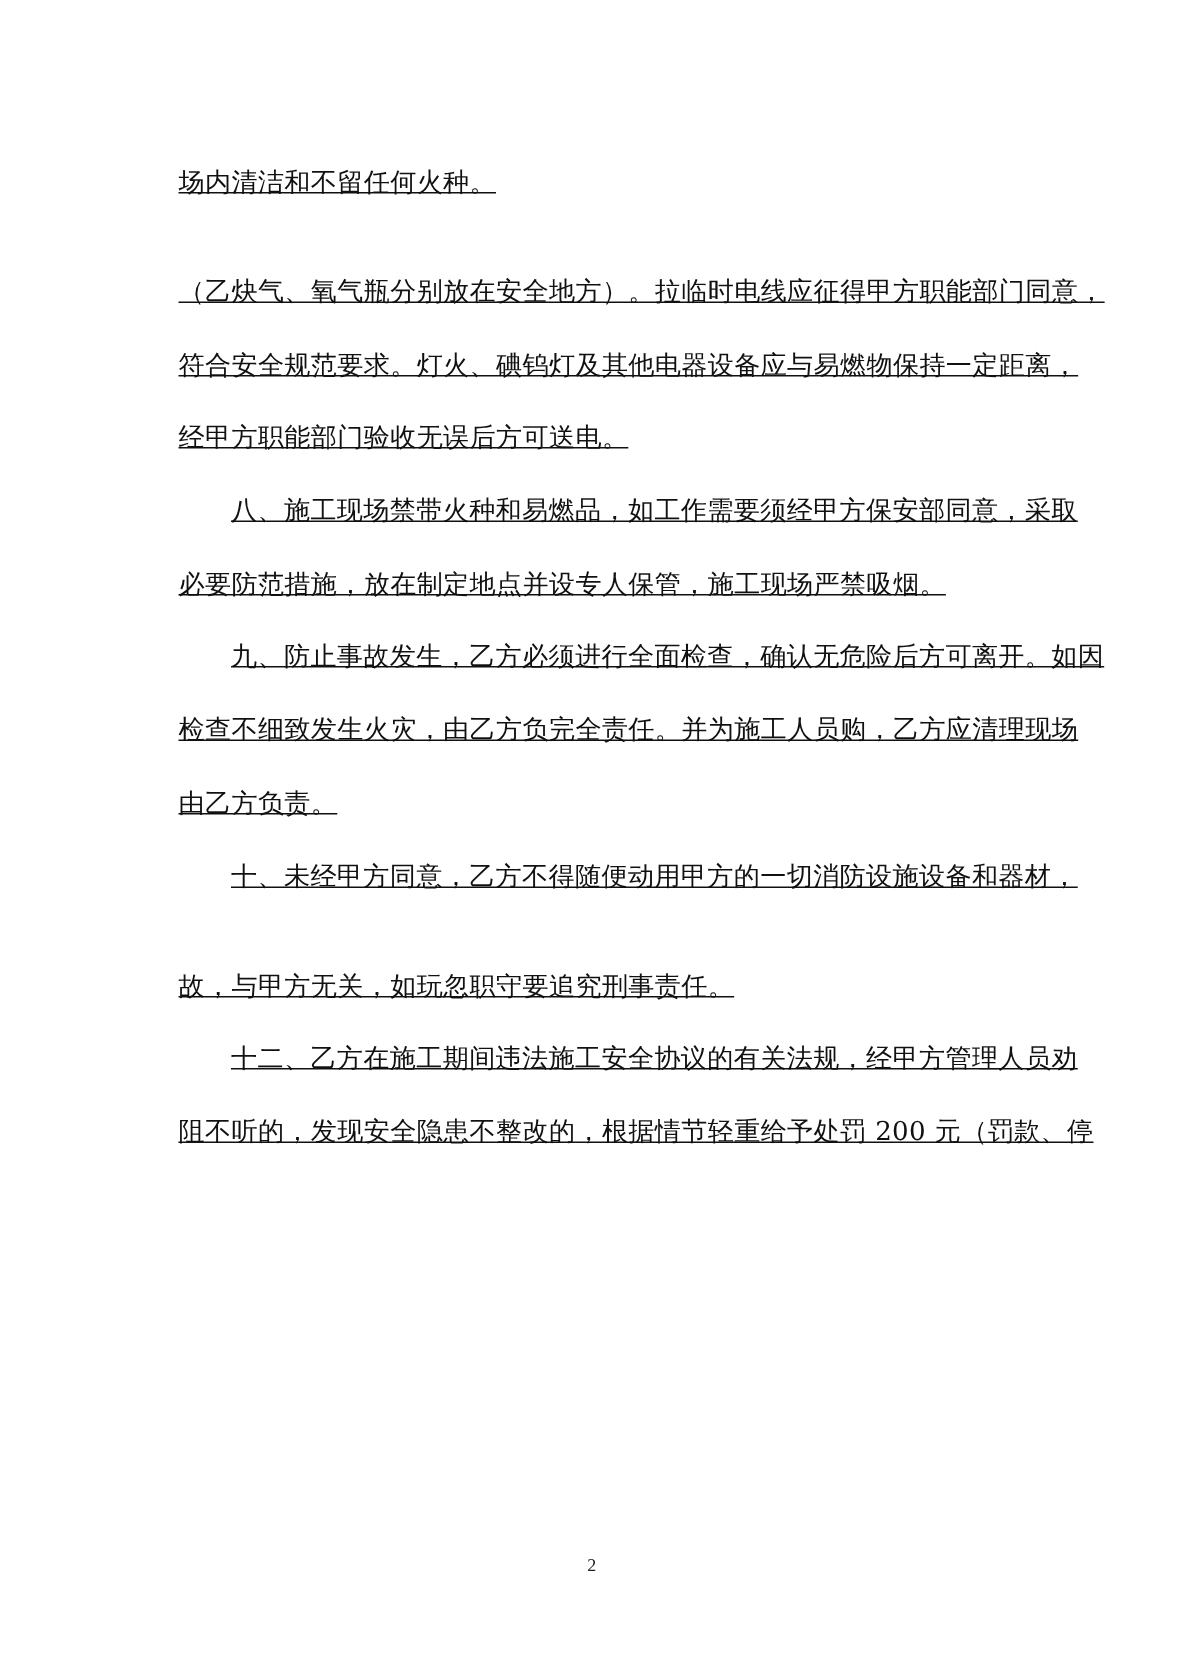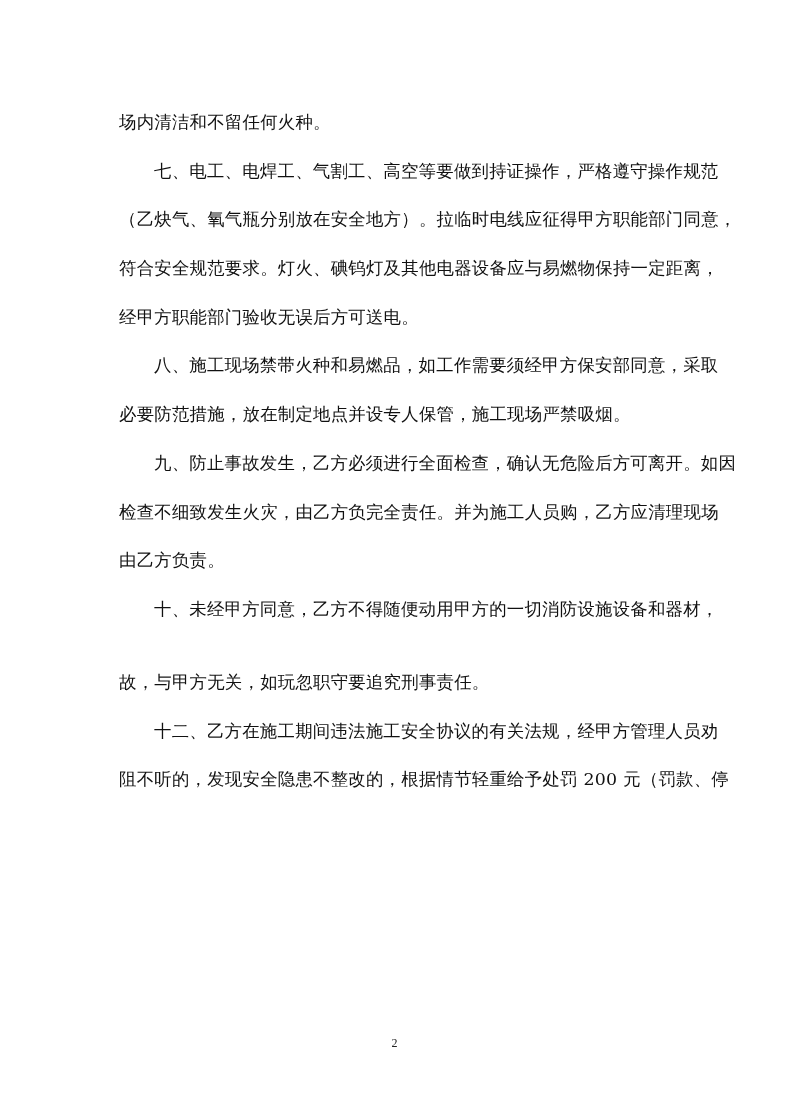--- a/index.html
+++ b/index.html
@@ -29,20 +29,21 @@
     width: 552px;
   }
   .para {
     margin: 0;
     font-size: 17.4px;
     line-height: 48.7px;
     text-align: justify;
     text-align-last: left;
     letter-spacing: 0.25px;
     white-space: normal;
+    text-decoration: underline;
   }
   .line {
     display: block;
     height: 48.7px;
     white-space: nowrap;
     overflow: visible;
   }
   .line.first {
     padding-left: 35px;
   }
@@ -62,21 +63,20 @@
 
 <div class="page">
   <div class="content">
 
     <div class="para">
       <span class="line">场内清洁和不留任何火种。</span>
       <span class="line"></span>
     </div>
 
     <div class="para">
-      <span class="line first">七、电工、电焊工、气割工、高空等要做到持证操作，严格遵守操作规范</span>
       <span class="line"></span>
       <span class="line">（乙炔气、氧气瓶分别放在安全地方）。拉临时电线应征得甲方职能部门同意，</span>
       <span class="line"></span>
       <span class="line">符合安全规范要求。灯火、碘钨灯及其他电器设备应与易燃物保持一定距离，</span>
       <span class="line"></span>
       <span class="line">经甲方职能部门验收无误后方可送电。</span>
       <span class="line"></span>
     </div>
 
     <div class="para">

